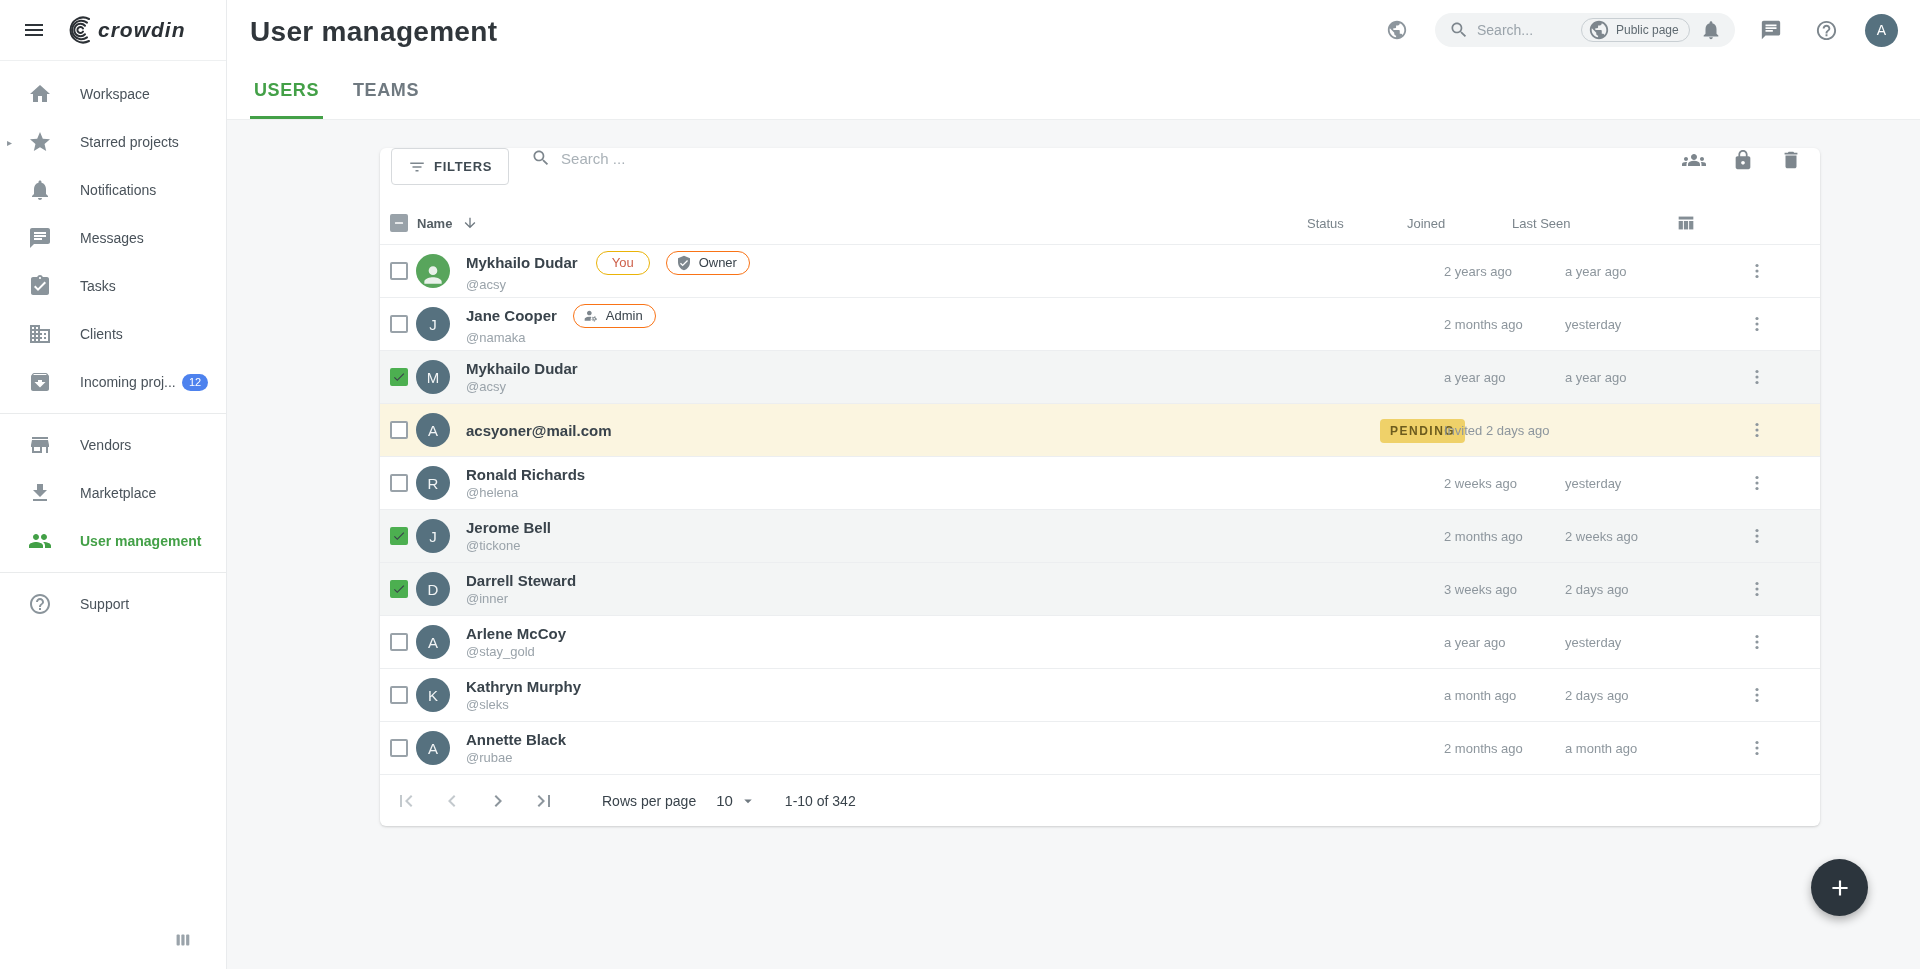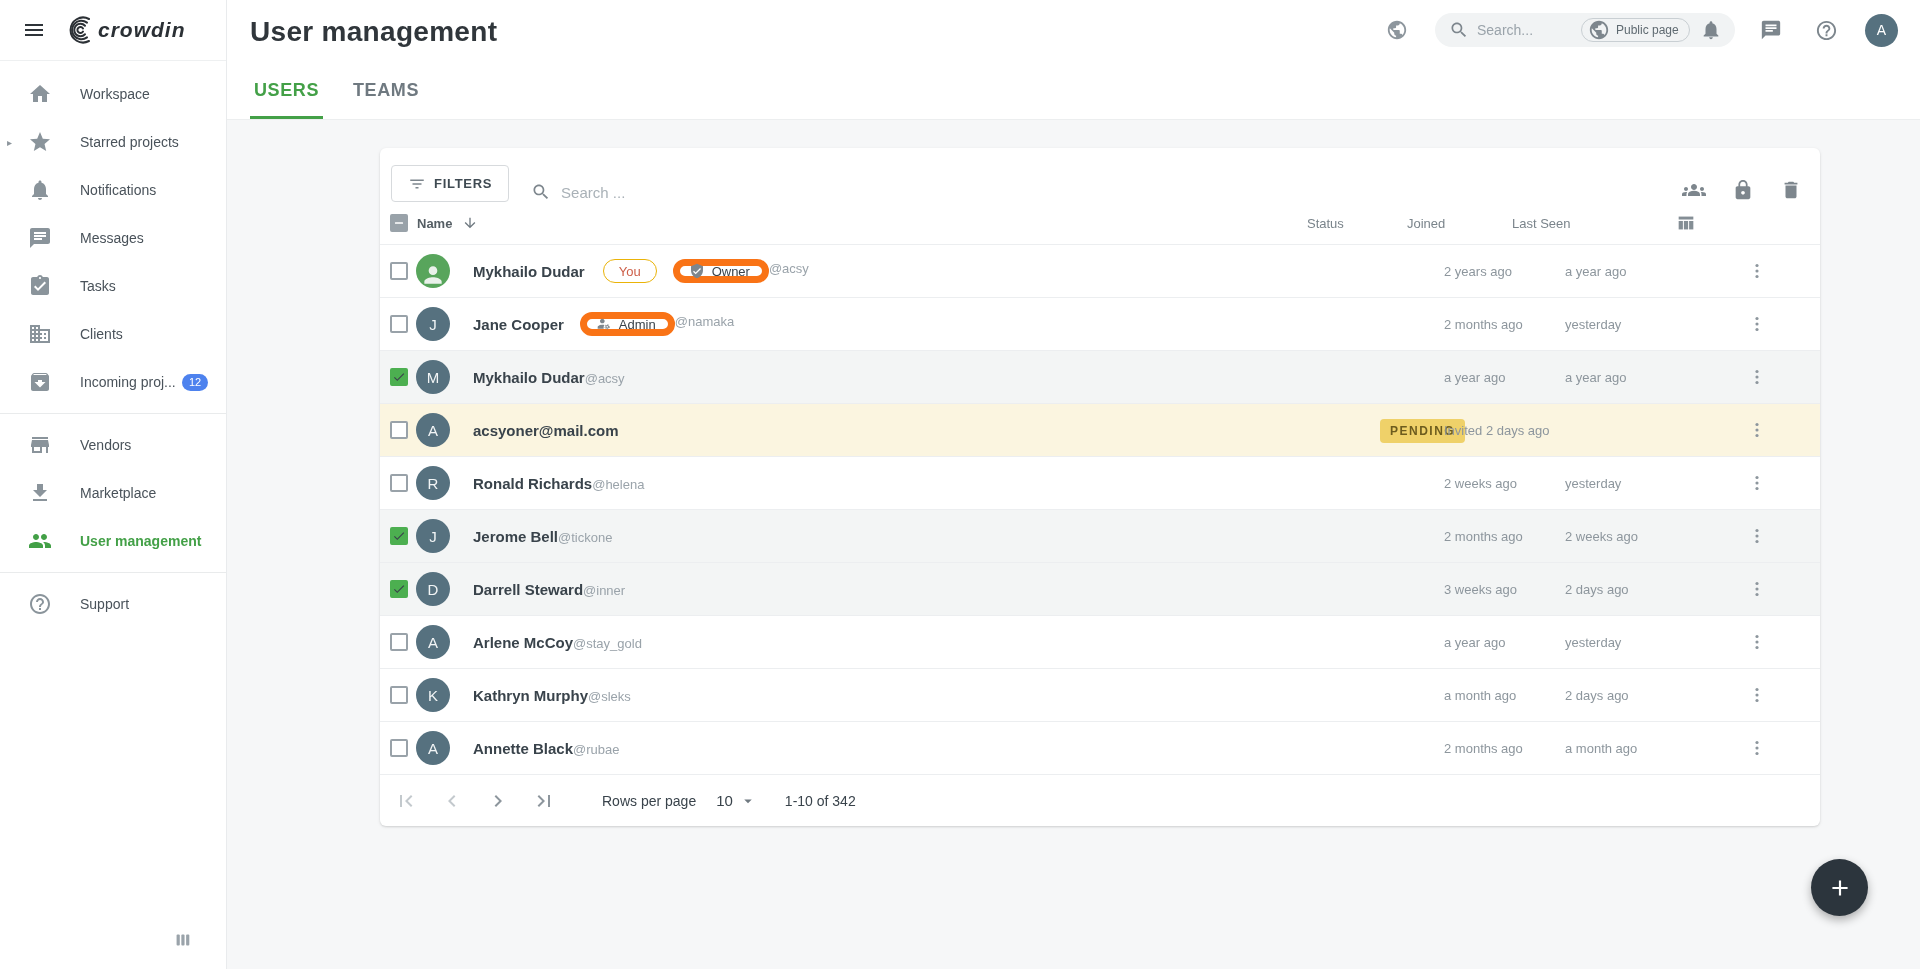--- a/index.html
+++ b/index.html
@@ -56,21 +56,21 @@
   .tb-help { margin-left:24px; }
   .tb-avatar { margin-left:18px; width:33px; height:33px; border-radius:50%;
     background:var(--avatar-bg); color:#fff; font-size:14px; display:flex; align-items:center;
     justify-content:center; cursor:pointer; border:none; }
 
   
   .content { position:absolute; left:227px; top:120px; right:0; bottom:0; background:#f6f7f8; }
   .card { position:absolute; left:153px; top:28px; width:1440px; background:#fff; border-radius:6px;
     box-shadow:0 1px 2px rgba(0,0,0,.12), 0 1px 4px rgba(0,0,0,.06); }
 
-  .toolbar { height:54px; display:flex; align-items:flex-end; padding:0 18px 0 11px; }
+  .toolbar { height:54px; display:flex; align-items:flex-start; padding:0 18px 0 11px; }
   .filters-btn { display:flex; align-items:center; gap:8px; height:37px; padding:0 16px;
     border:1px solid #d7dadd; border-radius:4px; background:#fff; cursor:pointer;
     font-size:13px; font-weight:bold; letter-spacing:.7px; color:#3f4a52; font-family:"Liberation Sans",sans-serif; }
   .toolbar-search { display:flex; align-items:center; margin-left:22px; flex:1; }
   .toolbar-search input { border:none; outline:none; font-size:15px; color:#39434b; width:400px;
     margin-left:10px; font-family:"Liberation Sans",sans-serif; }
   .toolbar-search input::placeholder { color:#a9b1b7; }
   .toolbar-icons { display:flex; align-items:center; gap:26px; color:#848e95; }
 
   .thead { position:relative; height:43px; display:flex; align-items:center;
@@ -90,27 +90,27 @@
 
   .trow { position:relative; height:53px; display:flex; align-items:center;
     border-bottom:1px solid #eceef0; background:#fff; }
   .trow:last-of-type { border-bottom:1px solid #eceef0; }
   .trow.selected { background:var(--selected-row); }
   .trow.pending { background:var(--pending-row); }
   .trow .cb { margin-left:10px; }
   .avatar { width:34px; height:34px; border-radius:50%; background:var(--avatar-bg); color:#f2f5f6;
     font-size:15px; display:flex; align-items:center; justify-content:center; margin-left:8px; flex:none; overflow:hidden; }
   .avatar.photo { align-items:flex-end; }
-  .name-wrap { margin-left:23px; display:flex; flex-direction:row; justify-content:center; }
+  .name-wrap { margin-left:16px; display:flex; flex-direction:column; justify-content:center; }
   .name-line { display:flex; align-items:center; }
   .uname { font-size:15px; font-weight:bold; color:#39434b; cursor:pointer; }
   .handle { font-size:13px; color:#9aa3aa; margin-top:2px; }
   .pill { display:inline-flex; align-items:center; border-radius:999px; font-size:13px; height:24px; }
   .pill-you { margin-left:18px; border:1px solid #eab308; color:var(--you); padding:0 15px; }
-  .pill-role { margin-left:16px; border:7px solid #f97316; color:#39434b; padding:0 12px 0 9px; gap:7px; }
+  .pill-role { margin-left:16px; border:1px solid #f97316; color:#39434b; padding:0 12px 0 9px; gap:7px; }
   .pill-role svg { color:#7d868d; }
   .col-status { position:absolute; left:1000px; }
   .status-badge { background:var(--pending-bg); color:var(--pending-text); font-size:12px;
     font-weight:bold; letter-spacing:1.5px; padding:5px 10px; border-radius:4px; }
   .col-joined { position:absolute; left:1064px; font-size:13px; color:#8d969d; }
   .col-seen { position:absolute; left:1185px; font-size:13px; color:#8d969d; }
   .kebab { position:absolute; left:1363px; width:28px; height:28px; background:none; border:none;
     cursor:pointer; color:#8d969d; display:flex; align-items:center; justify-content:center; }
 
   .pagination { height:51px; display:flex; align-items:center; padding-left:10px; font-size:14px; }

